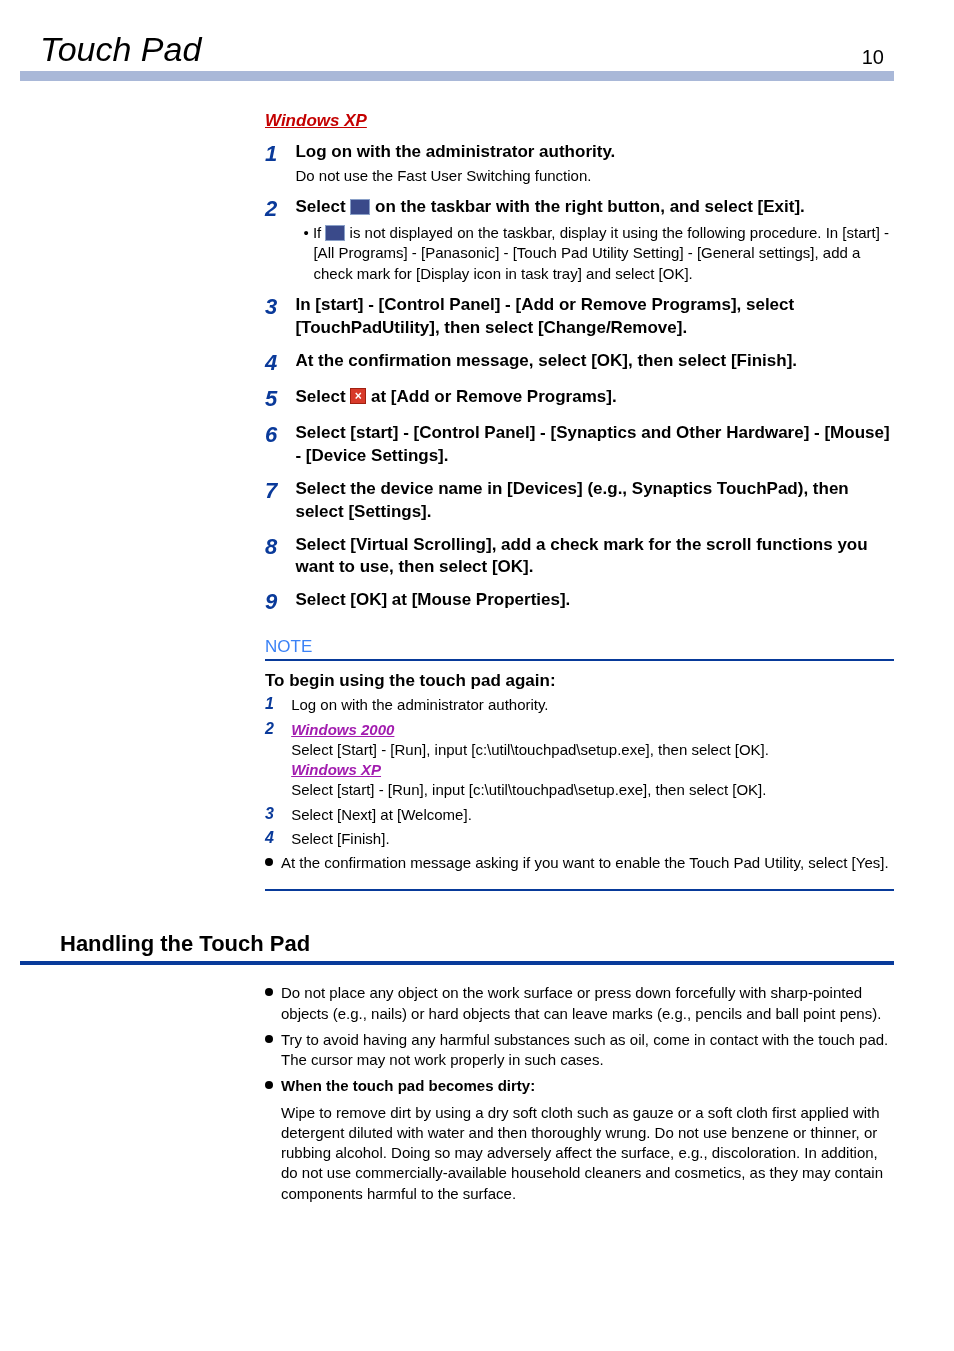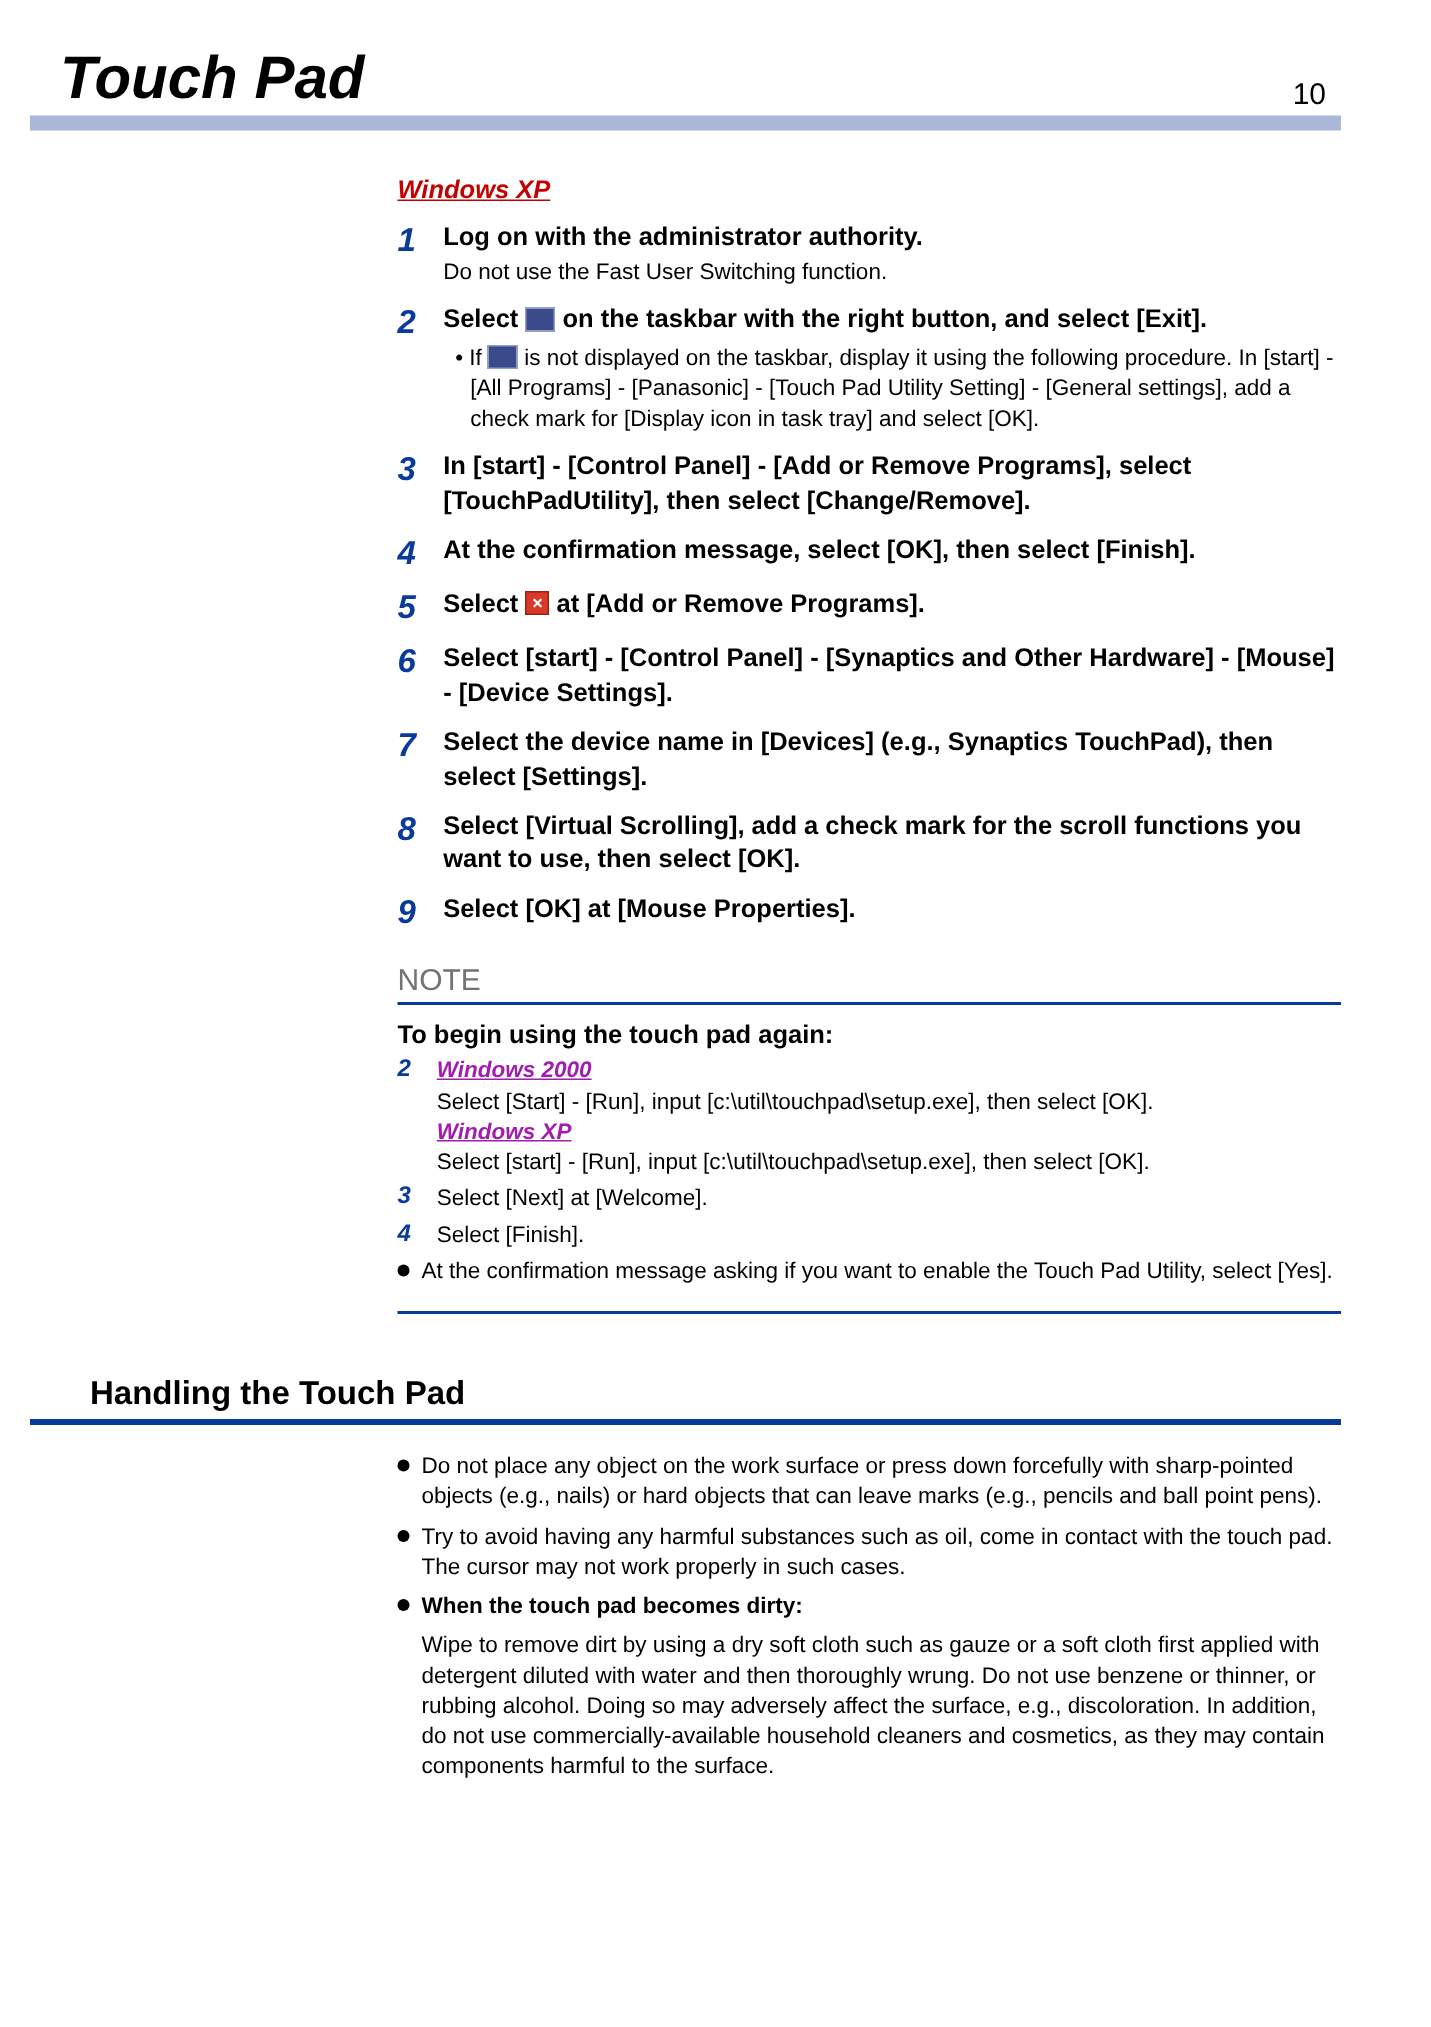--- a/index.html
+++ b/index.html
@@ -13,22 +13,22 @@
   .page {
     padding: 30px 60px 40px 20px;
   }
   .header-row {
     display: flex;
     justify-content: space-between;
     align-items: flex-end;
     margin-bottom: 2px;
   }
   .doc-title {
-    font-size: 40px;
-    font-weight: bold;
+    font-size: 34px;
+    font-weight: normal;
     font-style: italic;
     margin: 0 0 0 20px;
   }
   .page-num {
     font-size: 20px;
     margin-right: 10px;
   }
   .title-rule {
     height: 10px;
     background: #a9b8d8;
@@ -104,22 +104,22 @@
     font-size: 12px;
     font-weight: bold;
     text-align: center;
     line-height: 14px;
     border: 1px solid #a02010;
     vertical-align: middle;
     position: relative;
     top: -1px;
   }
   .note-heading {
-    color: #737373;
-    font-size: 20px;
+    color: #3b82f6;
+    font-size: 17px;
     margin-top: 22px;
     margin-bottom: 2px;
   }
   .note-rule {
     height: 2px;
     background: #083a9a;
     margin-bottom: 10px;
   }
   .note-area {
     font-size: 15px;
@@ -276,20 +276,24 @@
       <span class="step-body">
         <div class="step-title">Select [OK] at [Mouse Properties].</div>
       </span>
     </div>
 
     <div class="note-heading">NOTE</div>
     <div class="note-rule"></div>
     <div class="note-area">
       <div class="note-strong">To begin using the touch pad again:</div>
 
+      <div class="n-step">
+        <span class="n-step-num">1</span>
+        <span class="n-step-body">Log on with the administrator authority.</span>
+      </div>
 
       <div class="n-step">
         <span class="n-step-num">2</span>
         <span class="n-step-body">
           <span class="os-label-sm">Windows 2000</span><br>
           <span>Select [Start] - [Run], input [c:\util\touchpad\setup.exe], then select [OK].</span><br>
           <span class="os-label-sm">Windows XP</span><br>
           <span>Select [start] - [Run], input [c:\util\touchpad\setup.exe], then select [OK].</span>
         </span>
       </div>

